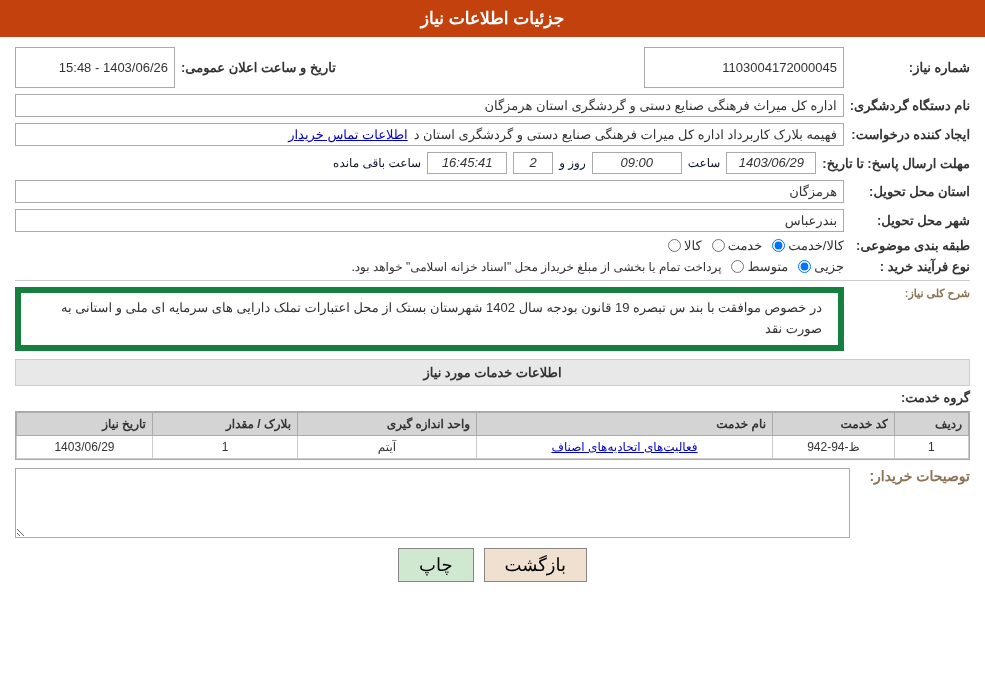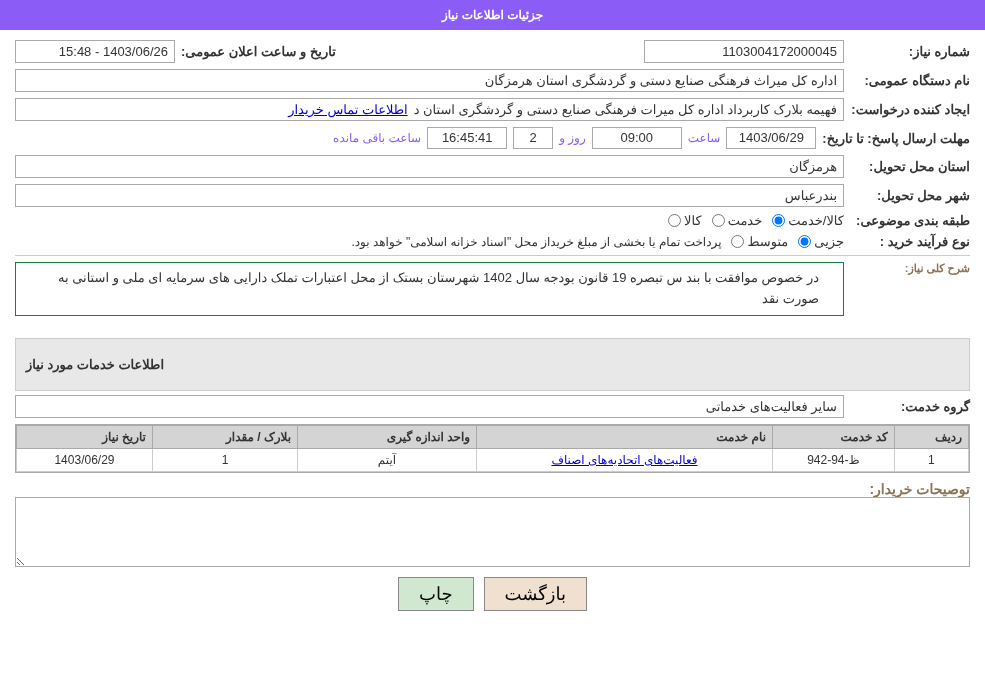--- a/index.html
+++ b/index.html
@@ -10,25 +10,25 @@
       direction: rtl;
       color: #333;
     }
     .page-container {
       width: 985px;
       min-height: 691px;
       background: #fff;
       margin: 0 auto;
     }
     .header-bar {
-      background: #8b5cf6;
+      background: #c2410c;
       color: #fff;
       text-align: center;
       padding: 8px 15px;
-      font-size: 12px;
+      font-size: 17px;
       font-weight: bold;
     }
     .content-area {
       padding: 10px 15px;
     }
     .info-row {
       display: flex;
       align-items: center;
       margin-bottom: 6px;
       gap: 6px;
@@ -43,62 +43,63 @@
     .value-box {
       border: 1px solid #aaa;
       background: #fff;
       padding: 3px 6px;
       min-height: 22px;
       flex: 1;
     }
     .value-box-fixed {
       border: 1px solid #aaa;
       background: #fff;
-      padding: 3px 6px;
+      padding: 12px 6px;
       min-height: 22px;
     }
     .link-text {
       color: #0000cc;
       text-decoration: underline;
       cursor: pointer;
     }
     .small-label {
       font-size: 12px;
-      color: #8b5cf6;
+      color: #0f172a;
     }
     .date-value {
       border: 1px solid #aaa;
       background: #fff;
       padding: 2px 5px;
       min-width: 90px;
       text-align: center;
+      font-style: italic;
     }
     .radio-group {
       display: flex;
       align-items: center;
       gap: 10px;
       flex-direction: row-reverse;
     }
     .radio-item {
       display: flex;
       align-items: center;
       gap: 3px;
     }
     .section-header {
       background: #e8e8e8;
       border: 1px solid #ccc;
-      padding: 18px 10px;
+      padding: 5px 10px;
       font-weight: bold;
-      margin: 22px 0 4px 0;
-      text-align: left;
+      margin: 8px 0 4px 0;
+      text-align: center;
     }
     .description-box {
-      border: 1px solid #15803d;
-      background: #fff;
-      padding: 5px 24px;
+      border: 6px solid #15803d;
+      background: #fff;
+      padding: 5px 16px;
       min-height: 50px;
       text-align: right;
       line-height: 1.6;
       font-size: 13px;
       direction: rtl;
     }
     .grouh-row {
       display: flex;
       align-items: center;
       margin-bottom: 6px;
@@ -135,21 +136,20 @@
       background: #fff;
       width: 100%;
       min-height: 70px;
       display: block;
       resize: vertical;
     }
     .buyer-desc-row {
       display: flex;
       align-items: flex-start;
       margin-bottom: 8px;
-      flex-direction: column;
     }
     .buttons-row {
       display: flex;
       justify-content: center;
       gap: 10px;
       margin-top: 10px;
       margin-bottom: 10px;
     }
     .btn {
       padding: 5px 20px;
@@ -184,21 +184,21 @@
 
     <div class="info-row">
       <span class="label">شماره نیاز:</span>
       <div class="value-box-fixed" style="min-width:200px;">1103004172000045</div>
       <span style="flex:1;"></span>
       <span class="label" style="min-width:auto;">تاریخ و ساعت اعلان عمومی:</span>
       <div class="value-box-fixed" style="min-width:160px;">1403/06/26 - 15:48</div>
     </div>
 
     <div class="info-row">
-      <span class="label">نام دستگاه عمومی:</span>
+      <span class="label">نام دستگاه گردشگری:</span>
       <div class="value-box">اداره کل میراث فرهنگی  صنایع دستی و گردشگری استان هرمزگان</div>
     </div>
 
     <div class="info-row">
       <span class="label">ایجاد کننده درخواست:</span>
       <div class="value-box" style="display:flex; align-items:center; gap:6px;">
         <span>فهیمه بلارک کاربرداد اداره کل میرات فرهنگی  صنایع دستی و گردشگری استان د</span>
         <span class="link-text">اطلاعات تماس خریدار</span>
       </div>
     </div>
@@ -261,21 +261,20 @@
 
     <div class="info-row" style="align-items:flex-start;">
       <span class="label" style="font-size:11px; font-weight:bold; color:#8b7355;">شرح کلی نیاز:</span>
       <div class="description-box" style="flex:1;">در خصوص موافقت با بند س تبصره 19 قانون بودجه سال 1402 شهرستان بستک از محل اعتبارات تملک دارایی های سرمایه ای ملی و استانی به صورت نقد</div>
     </div>
 
     <div class="section-header">اطلاعات خدمات مورد نیاز</div>
 
     <div class="grouh-row">
       <span class="label">گروه خدمت:</span>
-      <div class="value-box">سایر فعالیت‌های خدماتی</div>
     </div>
 
     <div class="table-container">
       <table>
         <thead>
           <tr>
             <th>ردیف</th>
             <th>کد خدمت</th>
             <th>نام خدمت</th>
             <th>واحد اندازه گیری</th>

